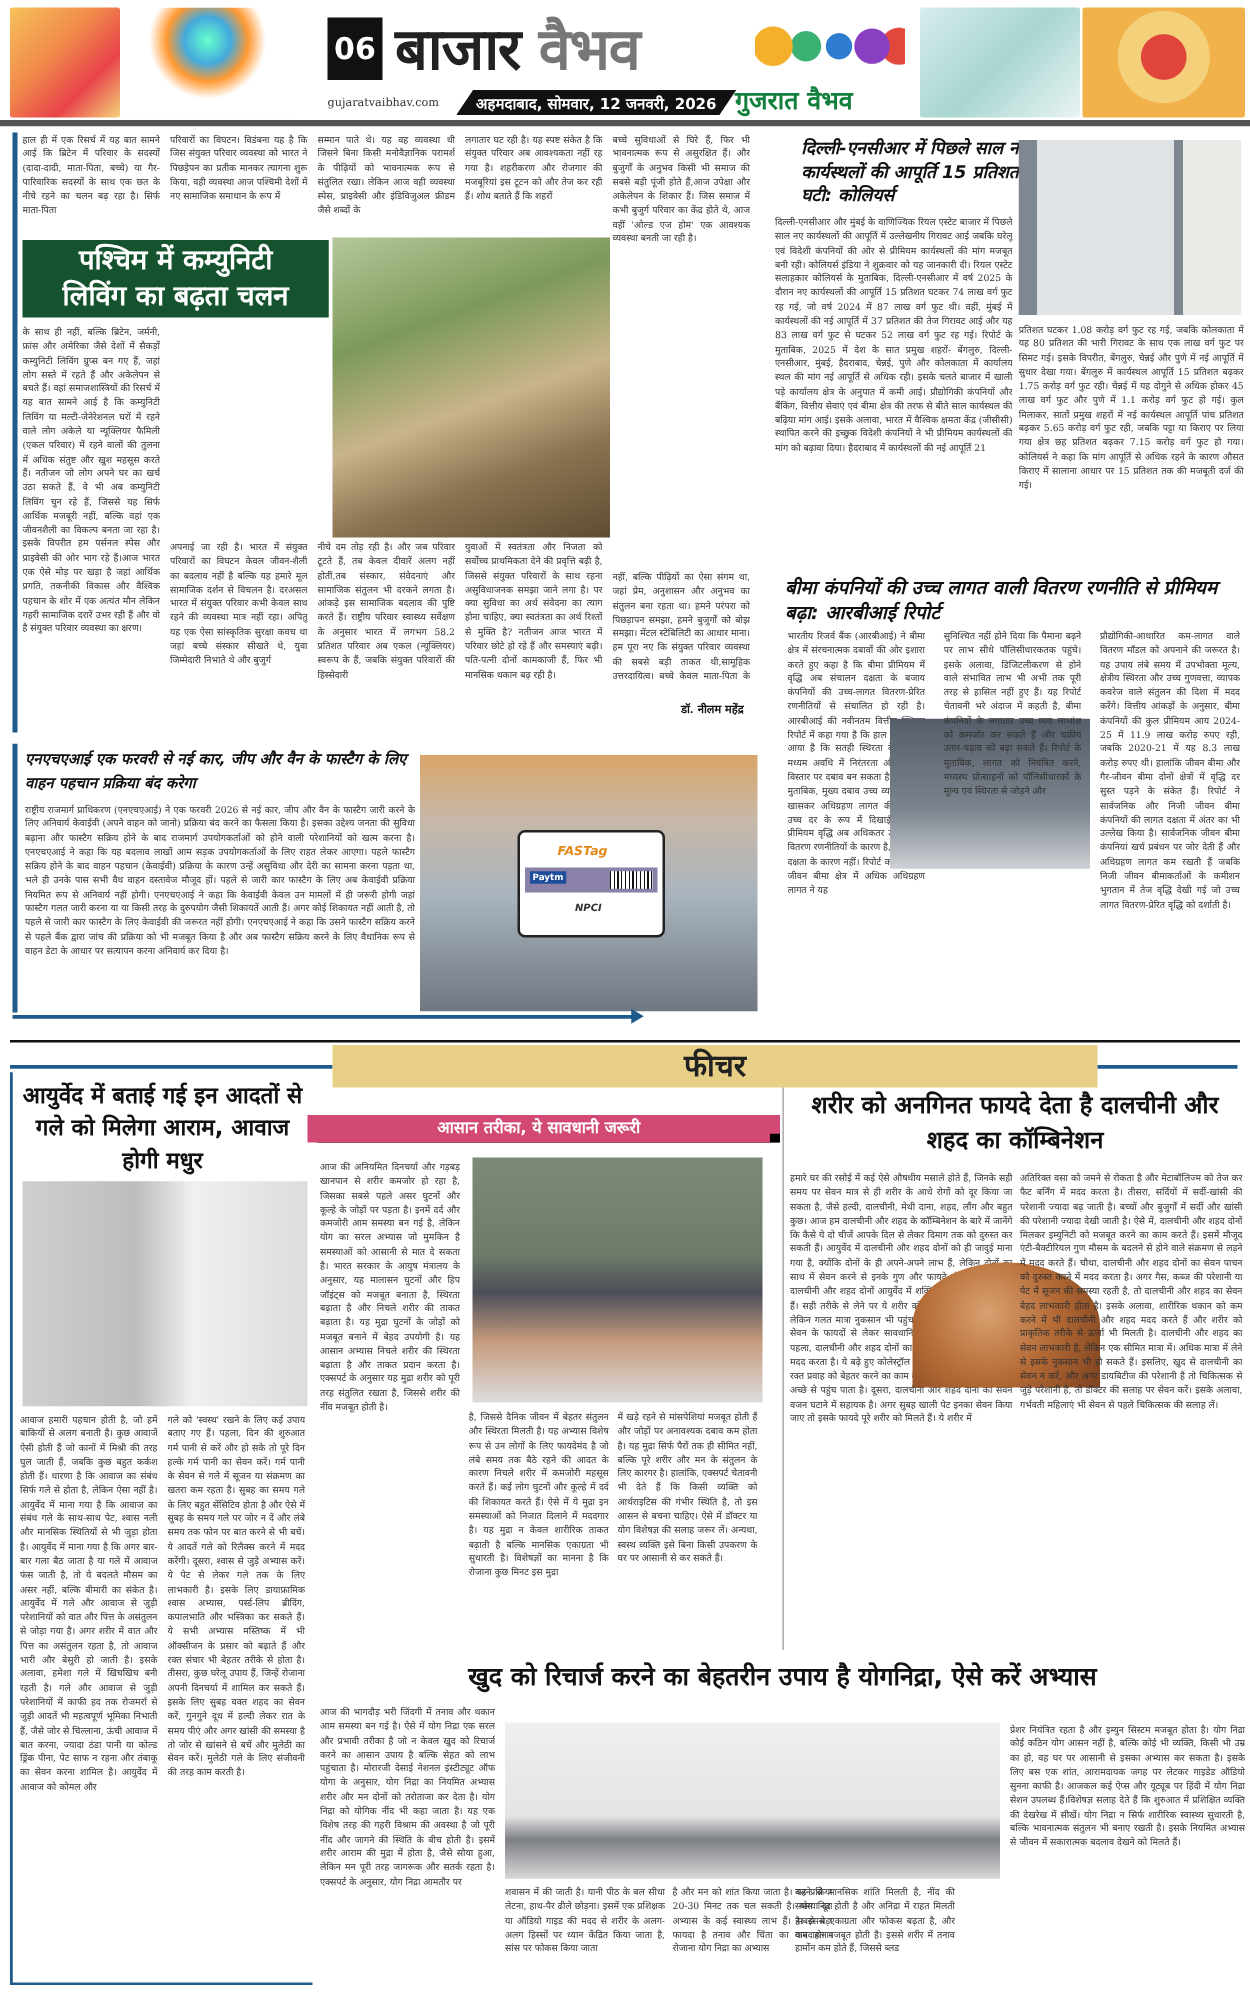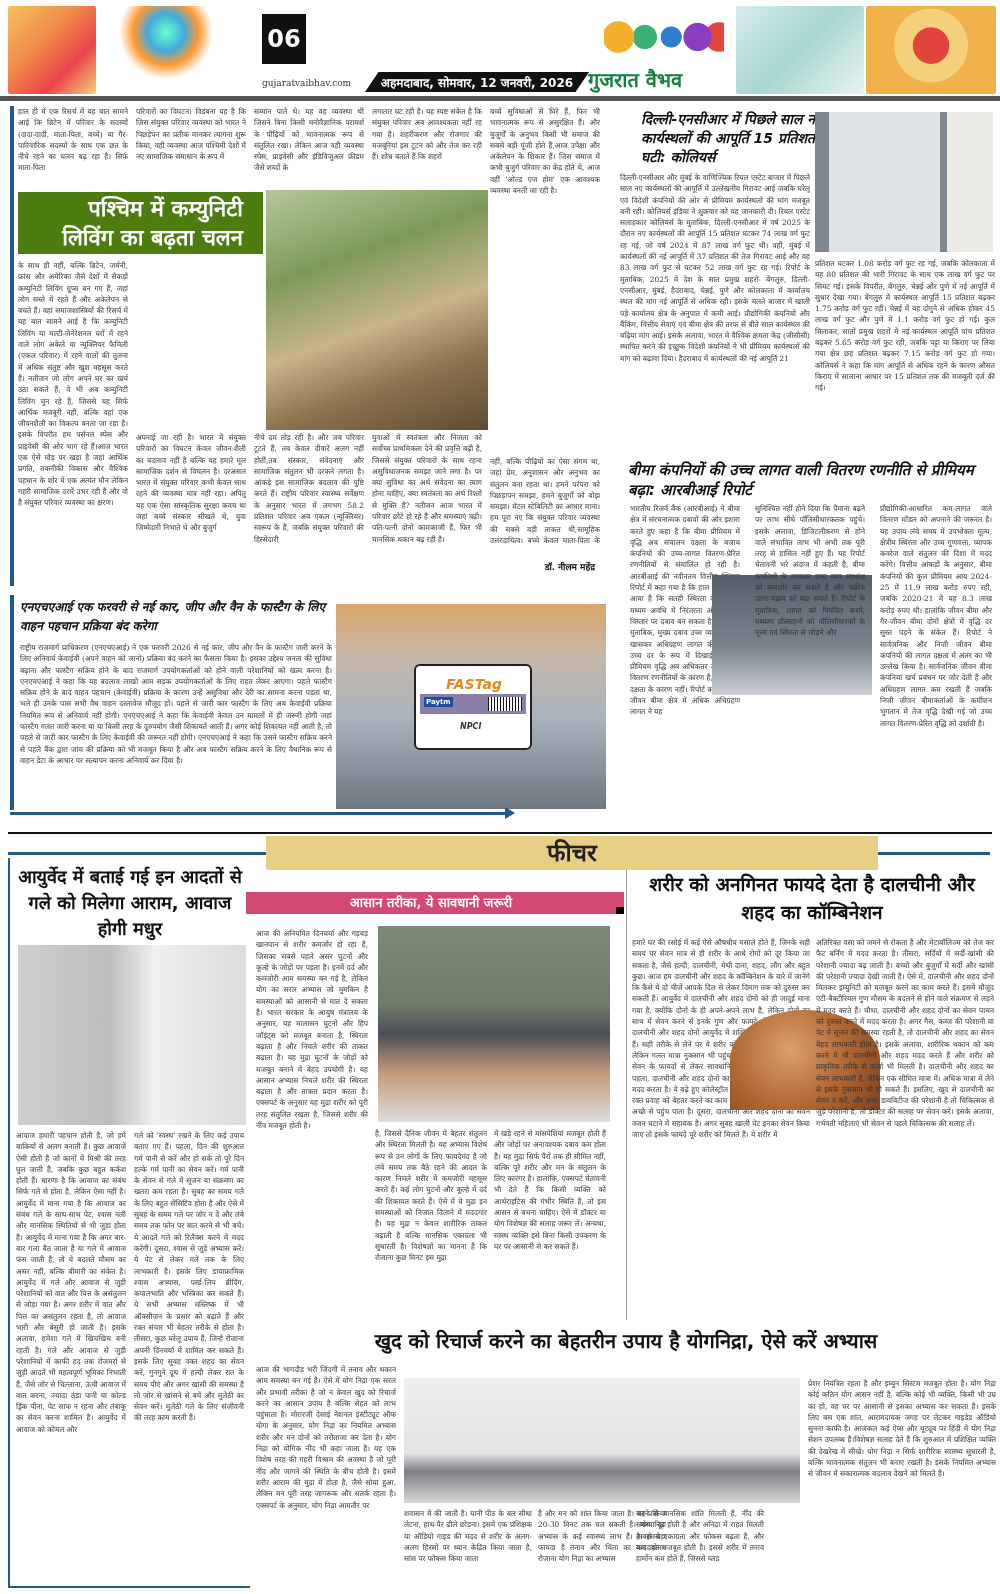--- a/index.html
+++ b/index.html
@@ -12,34 +12,35 @@
 .banner-img{top:6px;height:88px;border-radius:2px}
 .pgno{left:262px;top:14px;width:44px;height:50px;background:#111;color:#fff;font-family:"DejaVu Sans",sans-serif;font-weight:bold;font-size:24px;display:flex;align-items:center;justify-content:center}
 .title{left:316px;top:6px;font-family:"DejaVu Sans",sans-serif;font-weight:bold;font-size:46px;color:#222;letter-spacing:-1px}
 .title .sub{color:#777}
 .website{left:262px;top:78px;font-size:9px;color:#333}
 .dateline{left:365px;top:72px;width:224px;height:20px;background:#111;color:#fff;font-family:"DejaVu Sans",sans-serif;font-weight:bold;font-size:12px;display:flex;align-items:center;justify-content:center;clip-path:polygon(6% 0,100% 0,94% 100%,0 100%)}
 .brand2{left:588px;top:66px;font-family:"DejaVu Sans",sans-serif;font-weight:bold;font-size:20px;color:#15803d}
 .topline{left:0;top:96px;width:1000px;height:5px;background:#555}
 .vbar{background:#1f5a8c}
 
-.blue-head{background:#4d7c0f;color:#fff;text-align:right;font-family:"DejaVu Sans",sans-serif;font-weight:bold}
+.blue-head{background:#14532d;color:#fff;text-align:center;font-family:"DejaVu Sans",sans-serif;font-weight:bold}
 .pink-bar{background:#d24a74;color:#fff;text-align:center;font-family:"DejaVu Sans",sans-serif;font-weight:bold;font-size:13px}
 .feature-bar{background:#e8cf86;text-align:center;font-family:"DejaVu Sans",sans-serif;font-weight:bold;font-size:24px;color:#222}
 .rule{background:#111}
 .img{overflow:hidden}
 .author{font-size:9px;font-weight:bold;text-align:right;color:#111}
 </style>
 </head>
 <body>
 
 <div class="abs masthead">
   <div class="abs banner-img" style="left:8px;width:88px;background:linear-gradient(135deg,#f7c15a,#f08a4b 40%,#e9434a 70%,#f5d27a)"></div>
   <div class="abs banner-img" style="left:96px;width:140px;background:radial-gradient(circle at 50% 30%,#6fc 0,#4ad 20%,#f93 35%,#fff 50%),linear-gradient(#fff,#eef)"></div>
   <div class="abs pgno">06</div>
+  <div class="abs title"><span>बाजार</span> <span class="sub">वैभव</span></div>
   <div class="abs website">gujaratvaibhav.com</div>
   <div class="abs dateline">अहमदाबाद, सोमवार, 12 जनवरी, 2026</div>
   <div class="abs banner-img" style="left:604px;top:10px;height:54px;width:120px;background:radial-gradient(circle at 12% 50%,#f4b02a 0 14%,transparent 15%),radial-gradient(circle at 34% 50%,#3bb273 0 14%,transparent 15%),radial-gradient(circle at 56% 50%,#2f7dd1 0 14%,transparent 15%),radial-gradient(circle at 78% 50%,#8a3fc2 0 14%,transparent 15%),radial-gradient(circle at 96% 50%,#e2473b 0 12%,transparent 13%)"></div>
   <div class="abs brand2">गुजरात वैभव</div>
   <div class="abs banner-img" style="left:736px;width:128px;background:linear-gradient(135deg,#d7ecef,#a8d6d0 50%,#e9f4f4)"></div>
   <div class="abs banner-img" style="left:866px;width:130px;background:radial-gradient(circle at 50% 45%,#e0443a 0 22%,#f5d07a 23% 45%,#f2b24b 46%)"></div>
 </div>
 <div class="abs topline"></div>
 
 <div class="abs vbar" style="left:10px;top:106px;width:4px;height:480px"></div>
@@ -66,21 +67,21 @@
 <div class="abs txt" style="left:630px;top:503px;width:110px;height:305px">भारतीय रिजर्व बैंक (आरबीआई) ने बीमा क्षेत्र में संरचनात्मक दबावों की ओर इशारा करते हुए कहा है कि बीमा प्रीमियम में वृद्धि अब संचालन दक्षता के बजाय कंपनियों की उच्च-लागत वितरण-प्रेरित रणनीतियों से संचालित हो रही है। आरबीआई की नवीनतम वित्तीय स्थिरता रिपोर्ट में कहा गया है कि हाल में देखने में आया है कि सतही स्थिरता के बावजूद मध्यम अवधि में निरंतरता और कवरेज विस्तार पर दबाव बन सकता है। रिपोर्ट के मुताबिक, मुख्य दबाव उच्च व्यय संरचना, खासकर अधिग्रहण लागत की लगातार उच्च दर के रूप में दिखाई देता है। प्रीमियम वृद्धि अब अधिकतर उच्च-लागत वितरण रणनीतियों के कारण है, परिचालन दक्षता के कारण नहीं। रिपोर्ट कहती है कि जीवन बीमा क्षेत्र में अधिक अधिग्रहण लागत ने यह</div>
 <div class="abs img" style="left:712px;top:575px;width:160px;height:120px;background:linear-gradient(#555e6a,#7b838d 60%,#cdd1d5)"></div>
 <div class="abs txt" style="left:755px;top:503px;width:110px;height:305px">सुनिश्चित नहीं होने दिया कि पैमाना बढ़ने पर लाभ सीधे पॉलिसीधारकतक पहुंचे। इसके अलावा, डिजिटलीकरण से होने वाले संभावित लाभ भी अभी तक पूरी तरह से हासिल नहीं हुए हैं। यह रिपोर्ट चेतावनी भरे अंदाज में कहती है, बीमा कंपनियों के लगातार उच्च व्यय लाभांश को कमजोर कर सकते हैं और चक्रीय उतार-चढ़ाव को बढ़ा सकते हैं। रिपोर्ट के मुताबिक, लागत को नियंत्रित करने, मध्यस्थ प्रोत्साहनों को पॉलिसीधारकों के मूल्य एवं स्थिरता से जोड़ने और</div>
 <div class="abs txt" style="left:880px;top:503px;width:112px;height:305px">प्रौद्योगिकी-आधारित कम-लागत वाले वितरण मॉडल को अपनाने की जरूरत है। यह उपाय लंबे समय में उपभोक्ता मूल्य, क्षेत्रीय स्थिरता और उच्च गुणवत्ता, व्यापक कवरेज वाले संतुलन की दिशा में मदद करेंगे। वित्तीय आंकड़ों के अनुसार, बीमा कंपनियों की कुल प्रीमियम आय 2024-25 में 11.9 लाख करोड़ रुपए रही, जबकि 2020-21 में यह 8.3 लाख करोड़ रुपए थी। हालांकि जीवन बीमा और गैर-जीवन बीमा दोनों क्षेत्रों में वृद्धि दर सुस्त पड़ने के संकेत हैं। रिपोर्ट ने सार्वजनिक और निजी जीवन बीमा कंपनियों की लागत दक्षता में अंतर का भी उल्लेख किया है। सार्वजनिक जीवन बीमा कंपनियां खर्च प्रबंधन पर जोर देती हैं और अधिग्रहण लागत कम रखती हैं जबकि निजी जीवन बीमाकर्ताओं के कमीशन भुगतान में तेज वृद्धि देखी गई जो उच्च लागत वितरण-प्रेरित वृद्धि को दर्शाती है।</div>
 
 <div class="abs vbar" style="left:10px;top:595px;width:4px;height:215px"></div>
 <div class="abs hd" style="left:20px;top:598px;width:310px;font-size:12px;line-height:19px;font-style:italic;color:#111">एनएचएआई एक फरवरी से नई कार, जीप और वैन के फास्टैग के लिए वाहन पहचान प्रक्रिया बंद करेगा</div>
 <div class="abs txt" style="left:20px;top:642px;width:312px;height:168px">राष्ट्रीय राजमार्ग प्राधिकरण (एनएचएआई) ने एक फरवरी 2026 से नई कार, जीप और वैन के फास्टैग जारी करने के लिए अनिवार्य केवाईवी (अपने वाहन को जानो) प्रक्रिया बंद करने का फैसला किया है। इसका उद्देश्य जनता की सुविधा बढ़ाना और फास्टैग सक्रिय होने के बाद राजमार्ग उपयोगकर्ताओं को होने वाली परेशानियों को खत्म करना है। एनएचएआई ने कहा कि यह बदलाव लाखों आम सड़क उपयोगकर्ताओं के लिए राहत लेकर आएगा। पहले फास्टैग सक्रिय होने के बाद वाहन पहचान (केवाईवी) प्रक्रिया के कारण उन्हें असुविधा और देरी का सामना करना पड़ता था, भले ही उनके पास सभी वैध वाहन दस्तावेज मौजूद हों। पहले से जारी कार फास्टैग के लिए अब केवाईवी प्रक्रिया नियमित रूप से अनिवार्य नहीं होगी। एनएचएआई ने कहा कि केवाईवी केवल उन मामलों में ही जरूरी होगी जहां फास्टैग गलत जारी करना या या किसी तरह के दुरुपयोग जैसी शिकायतें आती हैं। अगर कोई शिकायत नहीं आती है, तो पहले से जारी कार फास्टैग के लिए केवाईवी की जरूरत नहीं होगी। एनएचएआई ने कहा कि उसने फास्टैग सक्रिय करने से पहले बैंक द्वारा जांच की प्रक्रिया को भी मजबूत किया है और अब फास्टैग सक्रिय करने के लिए वैधानिक रूप से वाहन डेटा के आधार पर सत्यापन करना अनिवार्य कर दिया है।</div>
 <div class="abs img" style="left:336px;top:604px;width:270px;height:205px;background:linear-gradient(#d9a56a,#c7b8a8 25%,#a9b4be 55%,#6f7780)">
   <div class="abs" style="left:78px;top:60px;width:118px;height:86px;background:#fff;border:2px solid #222;border-radius:6px">
-    <div class="abs hd" style="left:30px;top:10px;font-size:14px;color:#e28a1e;font-style:italic">FASTag</div>
+    <div class="abs hd" style="left:30px;top:10px;font-size:10px;color:#e28a1e;font-style:italic">FASTag</div>
     <div class="abs" style="left:4px;top:28px;width:106px;height:20px;background:#8b80a8"></div>
     <div class="abs hd" style="left:8px;top:31px;font-size:7px;color:#fff;background:#1d4d9b;padding:1px 2px">Paytm</div>
     <div class="abs" style="left:72px;top:31px;width:34px;height:14px;background:repeating-linear-gradient(90deg,#111 0 1px,#fff 1px 3px)"></div>
     <div class="abs hd" style="left:44px;top:56px;font-size:8px;color:#333;font-style:italic">NPCI</div>
   </div>
 </div>
 <div class="abs" style="left:10px;top:812px;width:500px;height:3px;background:#1f5a8c"></div>
 <div class="abs" style="left:505px;top:807px;width:0;height:0;border-top:6px solid transparent;border-bottom:6px solid transparent;border-left:10px solid #1f5a8c"></div>
 
 <div class="abs rule" style="left:8px;top:832px;width:984px;height:2px"></div>

